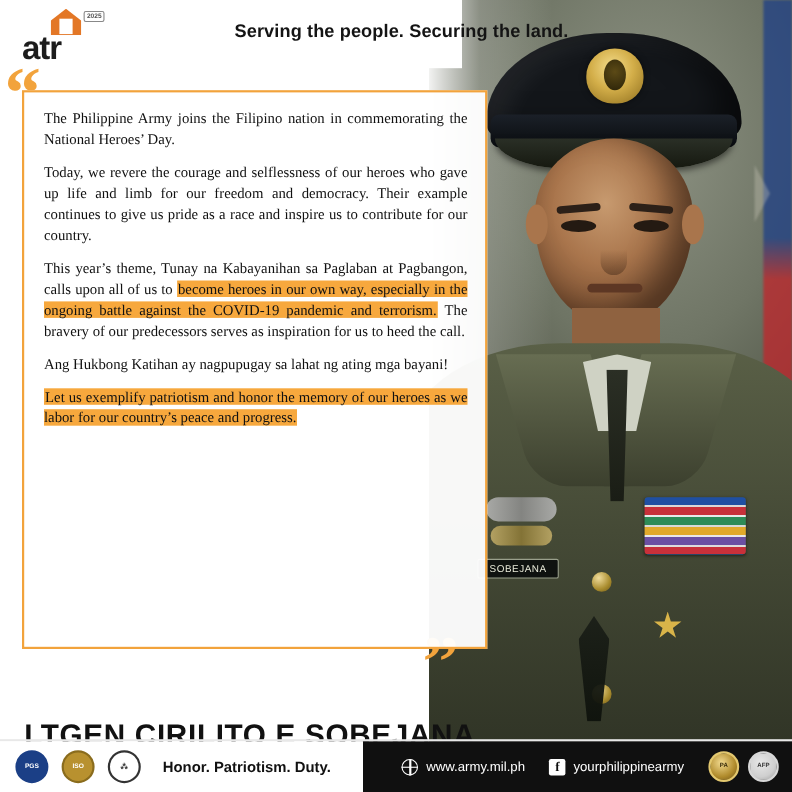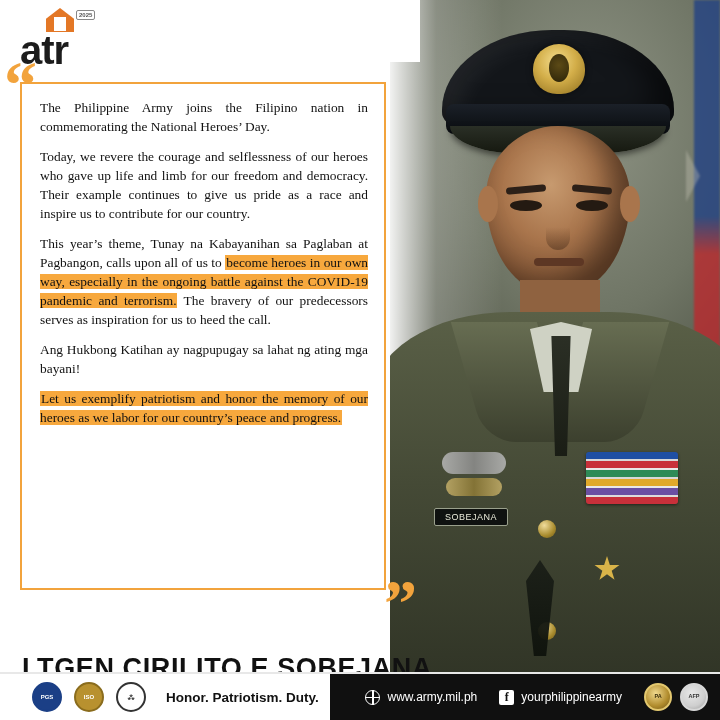--- a/index.html
+++ b/index.html
@@ -246,41 +246,41 @@
     width: 28px; height: 24px;
     background: #e37726;
     clip-path: polygon(50% 0, 100% 45%, 100% 100%, 0 100%, 0 45%);
   }
   .logo-house-inner {
     position: absolute; left: 34px; top: 9px;
     width: 12px; height: 14px; background: #ffffff;
   }
   .logo-text {
     position: absolute; left: 0; top: 20px;
-    font-size: 40px; font-weight: 700; letter-spacing: -1px;
+    font-size: 30px; font-weight: 700; letter-spacing: -1px;
     color: #1c1c1c;
     font-family: "Liberation Sans", sans-serif;
   }
   .logo-badge {
     position: absolute; left: 56px; top: 2px;
     font-size: 6px; font-weight: 700; color: #555;
     border: 1px solid #888; padding: 1px 2px; border-radius: 2px;
   }
   .tagline {
     position: absolute; left: 160px; top: 20px;
     width: 410px; text-align: center;
     font-size: 16.5px; font-weight: 700; color: #141414;
     letter-spacing: .1px;
   }
 
   
   .card {
     position: absolute;
     left: 20px; top: 82px;
-    width: 366px; height: 508px;
+    width: 423px; height: 508px;
     border: 2px solid #f2a33c;
     background: rgba(255,255,255,0.96);
   }
   .quote-open {
     position: absolute; left: 4px; top: 52px;
     font-family: "Liberation Serif", serif;
     font-size: 66px; line-height: 1; color: #f2a33c; font-weight: 700;
   }
   .quote-close {
     position: absolute; left: 384px; top: 570px;
@@ -312,21 +312,21 @@
   }
 
   
   .footer {
     position: absolute; left: 0; bottom: 0; width: 720px; height: 46px;
     background: #ffffff;
     display: flex; align-items: center;
   }
   .footer-left {
     width: 350px; height: 46px; display: flex; align-items: center; gap: 12px;
-    padding-left: 32px;
+    padding-left: 14px;
   }
   .seal {
     width: 30px; height: 30px; border-radius: 50%;
     display: flex; align-items: center; justify-content: center;
     font-size: 6px; font-weight: 700; color: #fff; text-align: center; line-height: 1.05;
   }
   .seal.pgs { background: #1b3f86; border: 2px solid #1b3f86; }
   .seal.iso { background: #b8912f; border: 2px solid #8a6c1d; }
   .seal.star { background: #ffffff; border: 2px solid #333; color: #333; }
   .footer-motto {
@@ -412,20 +412,21 @@
   </div>
 
   <div class="topbar">
     <div class="logo">
       <div class="logo-house"></div>
       <div class="logo-house-inner"></div>
       <div class="logo-badge">2025</div>
       <div class="logo-text">atr</div>
     </div>
   </div>
+  <div class="tagline">Serving the people. Securing the land.</div>
 
   <div class="quote-open">“</div>
   <div class="quote-close">”</div>
 
   <div class="card">
     <div class="card-body" id="card-body">
         <p><span>The Philippine Army joins the Filipino nation in commemorating the National Heroes’ Day.</span></p>
         <p><span>Today, we revere the courage and selflessness of our heroes who gave up life and limb for our freedom and democracy. Their example continues to give us pride as a race and inspire us to contribute for our country.</span></p>
         <p><span>This year’s theme, Tunay na Kabayanihan sa Paglaban at Pagbangon, calls upon all of us to </span><span class="hl">become heroes in our own way, especially in the ongoing battle against the COVID-19 pandemic and terrorism.</span><span> The bravery of our predecessors serves as inspiration for us to heed the call.</span></p>
         <p><span>Ang Hukbong Katihan ay nagpupugay sa lahat ng ating mga bayani!</span></p>

